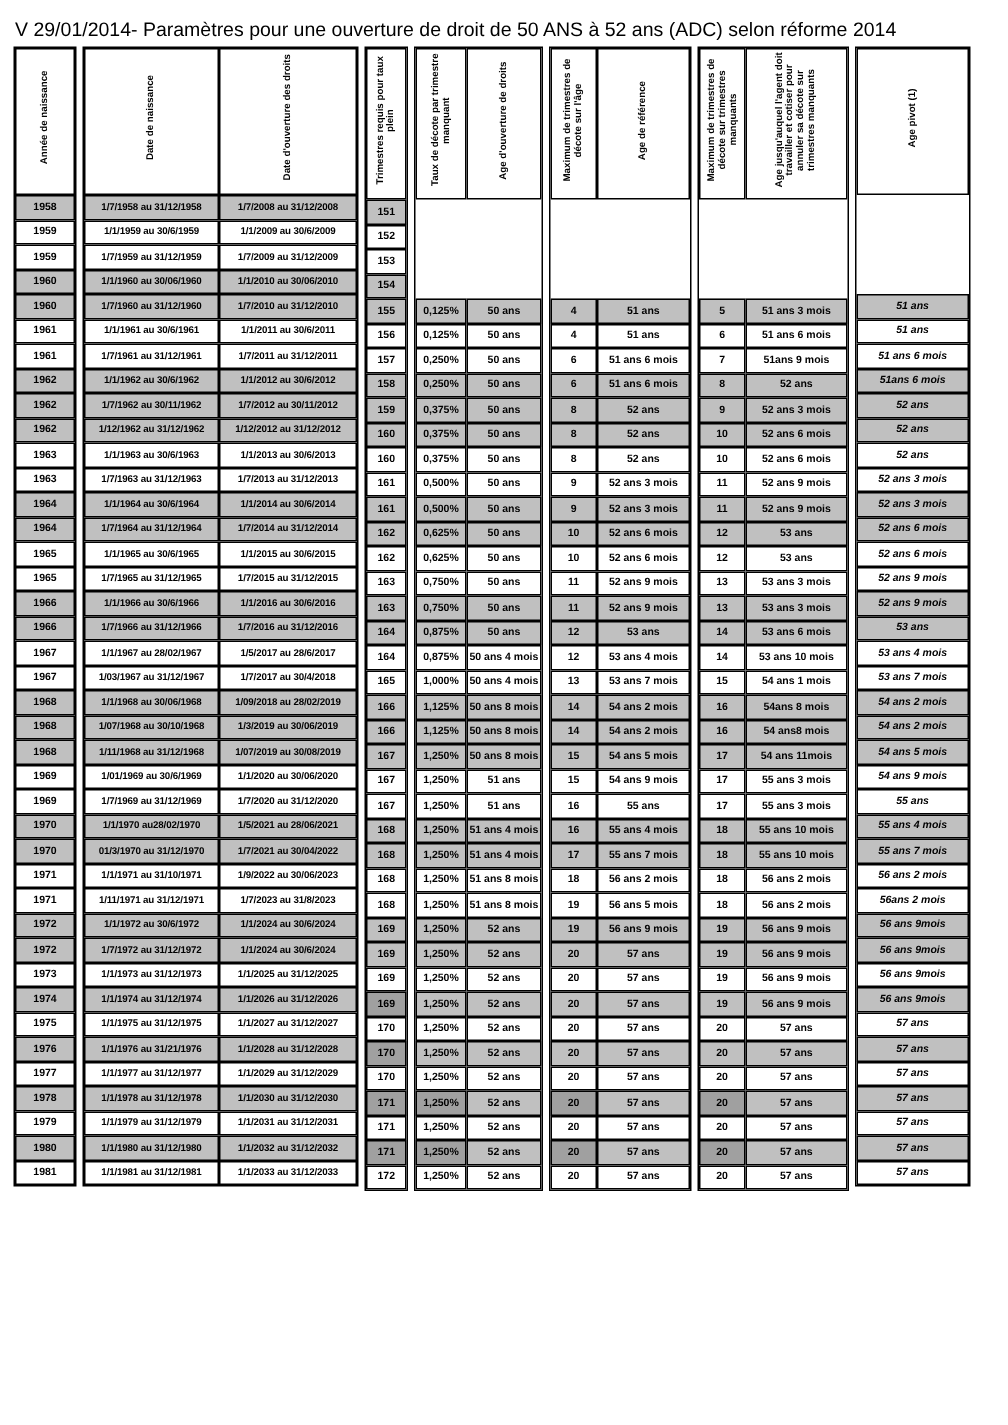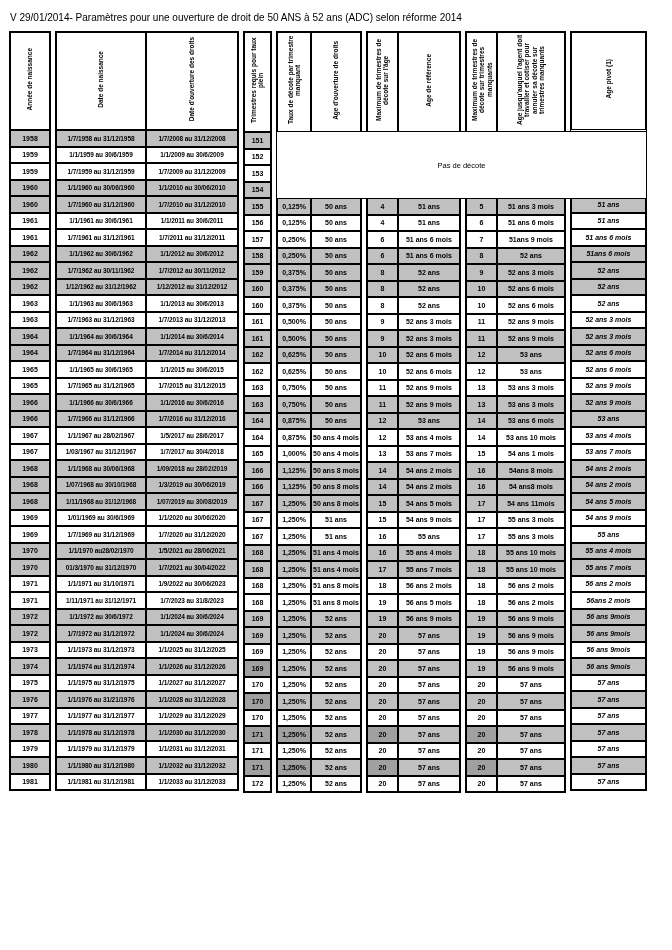--- a/index.html
+++ b/index.html
@@ -1,21 +1,21 @@
 <!DOCTYPE html>
 <html style="--shade: #c0c0c0; --dark: #a0a0a0;"><head>
 <meta charset="utf-8">
 <style>
   * { margin: 0; padding: 0; box-sizing: border-box; }
   html, body { width: 672px; height: 950px; background: #ffffff; }
   body { font-family: "Liberation Sans", sans-serif; position: relative; color: #000; }
 
   .title {
     position: absolute; left: 10px; top: 12px;
-    font-size: 10px; white-space: nowrap; color: #000;
+    font-size: 13px; white-space: nowrap; color: #000;
   }
 
   .table-area {
     position: absolute; left: 9px; top: 31px;
     display: flex; gap: 4px; align-items: flex-start;
   }
 
   table.block {
     border-collapse: separate; border-spacing: 0;
     table-layout: fixed; border: 1px solid #000; background: #fff;
@@ -1077,17 +1077,14 @@
         </tr>
         <tr>
           <td class="c shaded pivot">57 ans</td>
         </tr>
         <tr>
           <td class="c pivot">57 ans</td>
         </tr>
       </tbody>
   </table>
 
-  <div class="no-decote" id="no-decote" style="left: 267px; width: 370.922px; top: 100px; height: 68px;">
-    <span>Pas de décote</span>
-  </div>
 
 </div>
 
 </body></html>

